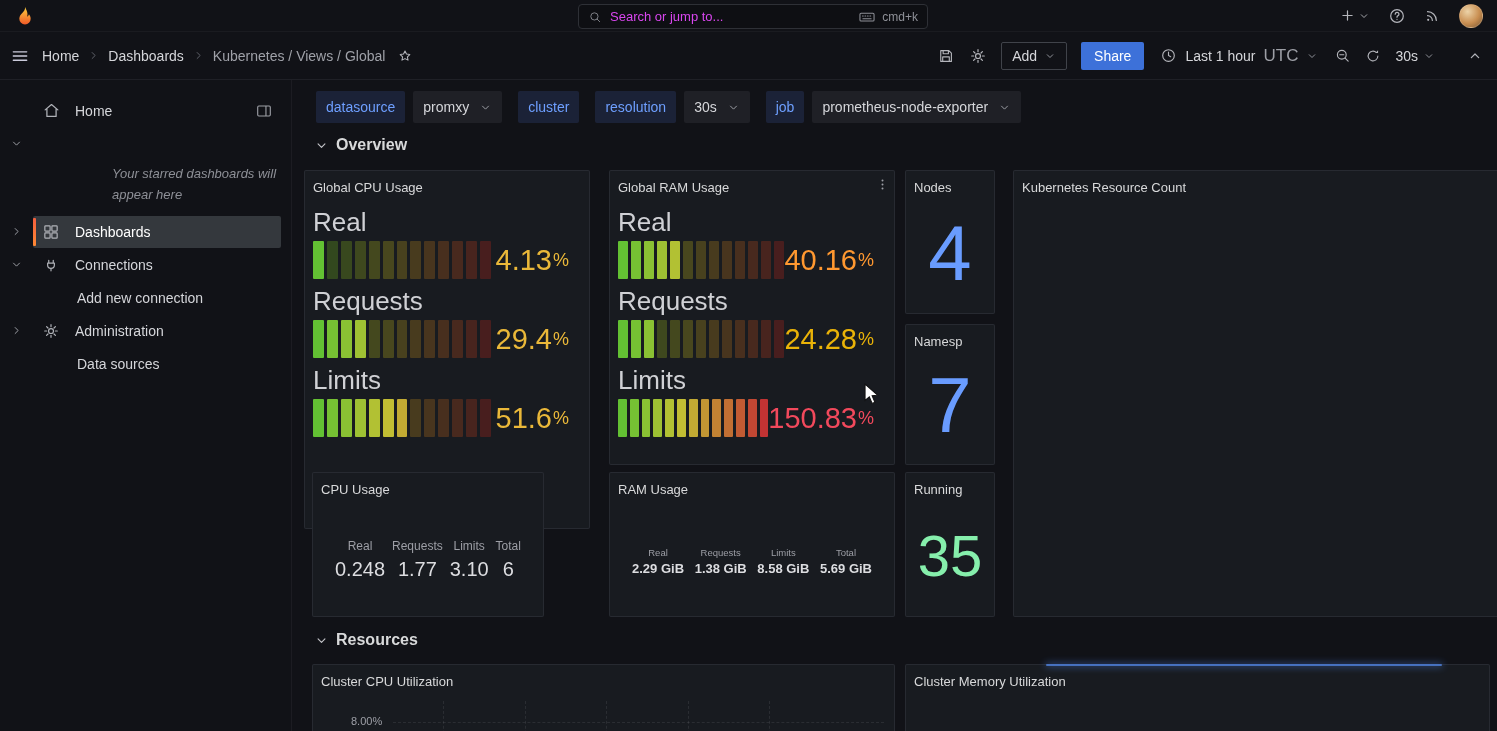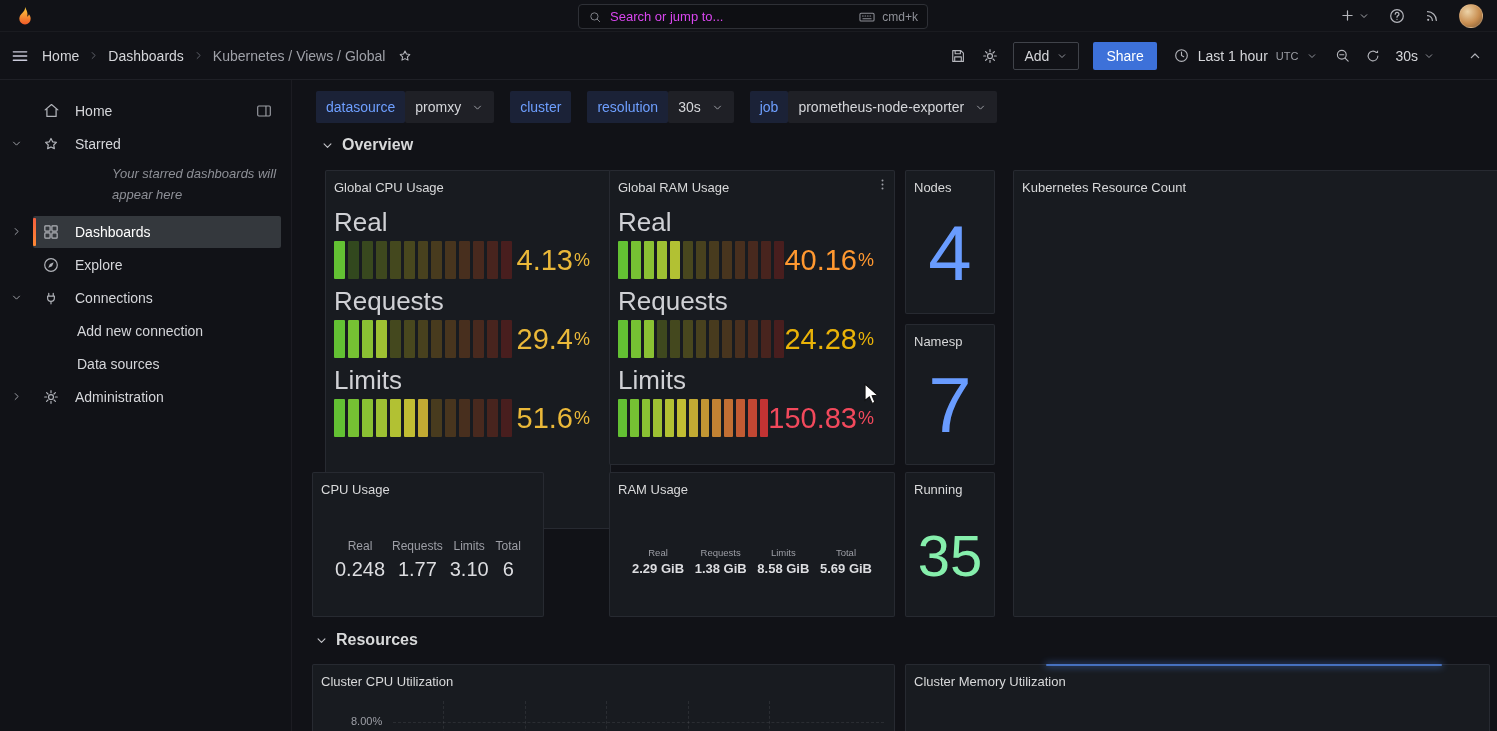--- a/index.html
+++ b/index.html
@@ -22,42 +22,42 @@
   .crumbs { display:flex; align-items:center; gap:8px; margin-left:12px; font-size:14px; }
   .crumb { color:#d5d6da; }
   .crumb.current { color:#9fa1a8; }
   .crumb-sep { color:#60626a; }
   .crumb-star { color:#b4b5bb; margin-left:4px; }
   .tbar-right { margin-left:auto; display:flex; align-items:center; gap:14px; color:#b4b5bb; }
   .btn-outline { display:flex; align-items:center; gap:7px; height:28px; padding:0 10px; border:1px solid #40434a; border-radius:2px; color:#d5d6da; }
   .btn-primary { height:28px; padding:0 13px; border-radius:2px; background:#3D71D9; color:#fff; display:flex; align-items:center; font-weight:500; }
   .timepick { display:flex; align-items:center; gap:8px; padding:0 2px; color:#d5d6da; }
   .timepick .ic { color:#b4b5bb; }
-  .tz { color:#9d9fa6; font-size:11px;text-align:right; }
+  .tz { color:#9d9fa6; font-size:17px;text-align:right; }
   .interval { display:flex; align-items:center; gap:5px; color:#d5d6da; }
   .scrolltop { margin-left:18px; color:#b4b5bb; }
 
   
   .layout { display:flex; height:651px; }
   .sidebar { width:291px; flex:none; padding-top:14px; overflow:hidden; }
   .side-line { display:flex; align-items:center; height:33px; }
   .chev-slot { width:33px; flex:none; display:flex; justify-content:center; color:#9d9fa6; }
   .side-row { flex:1; margin-right:10px; height:32px; display:flex; align-items:center; gap:14px; padding-left:8px; border-radius:2px; color:#d5d6da; position:relative; }
   .side-row .s-ic { width:20px; color:#b0b2b8; display:flex; justify-content:center; }
   .side-row.selected { background:#34383d; color:#fff; font-weight:500; }
   .side-row.selected::before { content:""; position:absolute; left:0; top:2px; bottom:2px; width:3px; border-radius:1px; background:linear-gradient(#f55f3e,#ff8833); }
   .side-row.child { padding-left:44px; }
   .dock-btn { margin-left:auto; margin-right:8px; color:#9d9fa6; }
   .side-note { margin:3px 10px 10px 112px; width:178px; font-style:italic; font-size:13px; line-height:21px; color:#8e9097; }
 
   .main { flex:1; position:relative; background:#111217; border-left:1px solid rgba(204,204,220,0.06); overflow:hidden; }
 
   
   .filters { position:absolute; left:24px; top:11px; display:flex; gap:16px; }
-  .filter { display:flex; gap:0;justify-content:flex-end; }
+  .filter { display:flex; gap:8px;justify-content:flex-end; }
   .f-label { height:32px; display:flex; align-items:center; padding:0 10px; background:rgba(90,138,255,0.14); color:#6e9fff; border-radius:2px; }
   .f-value { height:32px; display:flex; align-items:center; gap:10px; padding:0 10px; background:rgba(204,204,220,0.08); color:#d5d6da; border-radius:2px; }
   .f-value .ic { color:#9d9fa6; }
 
   
   .section-h { position:absolute; display:flex; align-items:center; gap:7px; font-size:16px; font-weight:600; color:#d8d9da; cursor:pointer; }
   .section-h .ic { color:#c3c4c9; }
   .panel { position:absolute; background:#181b20; border:1px solid rgba(204,204,220,0.09); border-radius:2px; overflow:hidden; }
   .p-title { padding:9px 8px 4px; font-size:13px; font-weight:500; color:#d8d9da; white-space:nowrap; overflow:hidden; }
   .p-kebab { position:absolute; top:6px; right:4px; color:#9d9fa6; }
@@ -327,98 +327,79 @@
             </svg>
         </button>
       </div>
     </div>
     <div class="side-line">
       <button class="chev-slot">
         <svg class="ic" width="13" height="13">
             <use href="#i-chev-d"></use>
           </svg>
       </button>
-      <div class="side-row">
-        <span class="s-ic">
-            <svg class="ic" width="18" height="18">
-              <use href="#i-star"></use>
-            </svg>
-          </span>
-        <span>Starred</span>
-      </div>
     </div>
     <div class="side-note">Your starred dashboards will appear here</div>
     <div class="side-line">
       <button class="chev-slot">
         <svg class="ic" width="13" height="13">
             <use href="#i-chev-r"></use>
           </svg>
       </button>
       <div class="side-row selected">
         <span class="s-ic">
             <svg class="ic" width="18" height="18">
               <use href="#i-grid"></use>
             </svg>
           </span>
         <span>Dashboards</span>
       </div>
     </div>
     <div class="side-line">
-      <span class="chev-slot"></span>
-      <div class="side-row">
-        <span class="s-ic">
-            <svg class="ic" width="18" height="18">
-              <use href="#i-compass"></use>
-            </svg>
-          </span>
-        <span>Explore</span>
-      </div>
-    </div>
-    <div class="side-line">
       <button class="chev-slot">
         <svg class="ic" width="13" height="13">
             <use href="#i-chev-d"></use>
           </svg>
       </button>
       <div class="side-row">
         <span class="s-ic">
             <svg class="ic" width="18" height="18">
               <use href="#i-plug"></use>
             </svg>
           </span>
         <span>Connections</span>
       </div>
     </div>
     <div class="side-line">
       <span class="chev-slot"></span>
       <div class="side-row child">
         <span>Add new connection</span>
-      </div>
-    </div>
-    <div class="side-line">
-      <span class="chev-slot"></span>
-      <div class="side-row child">
-        <span>Data sources</span>
       </div>
     </div>
     <div class="side-line">
       <button class="chev-slot">
         <svg class="ic" width="13" height="13">
             <use href="#i-chev-r"></use>
           </svg>
       </button>
       <div class="side-row">
         <span class="s-ic">
             <svg class="ic" width="18" height="18">
               <use href="#i-gear"></use>
             </svg>
           </span>
         <span>Administration</span>
       </div>
     </div>
+    <div class="side-line">
+      <span class="chev-slot"></span>
+      <div class="side-row child">
+        <span>Data sources</span>
+      </div>
+    </div>
   </aside>
 
   <main class="main">
 
     <div class="filters">
       <div class="filter">
         <span class="f-label">datasource</span>
         <button class="f-value">
           <span>promxy</span>
           <svg class="ic" width="13" height="13">
@@ -442,28 +423,28 @@
         <span class="f-label">job</span>
         <button class="f-value">
           <span>prometheus-node-exporter</span>
           <svg class="ic" width="13" height="13">
               <use href="#i-chev-d"></use>
             </svg>
         </button>
       </div>
     </div>
 
-    <div class="section-h" style="left:28px; top:56px;">
+    <div class="section-h" style="left:22px; top:56px;">
       <svg class="ic" width="15" height="15">
           <use href="#i-chev-d"></use>
         </svg>
       <span>Overview</span>
     </div>
 
-    <section class="panel" style="left:33px; top:90px; width:286px; height:359px;">
+    <section class="panel" style="left:12px; top:90px; width:286px; height:359px;">
       <header class="p-title"><span>Global CPU Usage</span></header>
       <div class="gauges">
         <div class="gauge-label">Real</div>
         <div class="gauge-flex">
           <div class="bars">
               <div class="seg" style="background: rgb(99, 193, 51);"></div>
               <div class="seg" style="background: rgb(50, 72, 30);"></div>
               <div class="seg" style="background: rgb(56, 72, 30);"></div>
               <div class="seg" style="background: rgb(62, 72, 30);"></div>
               <div class="seg" style="background: rgb(68, 72, 30);"></div>

